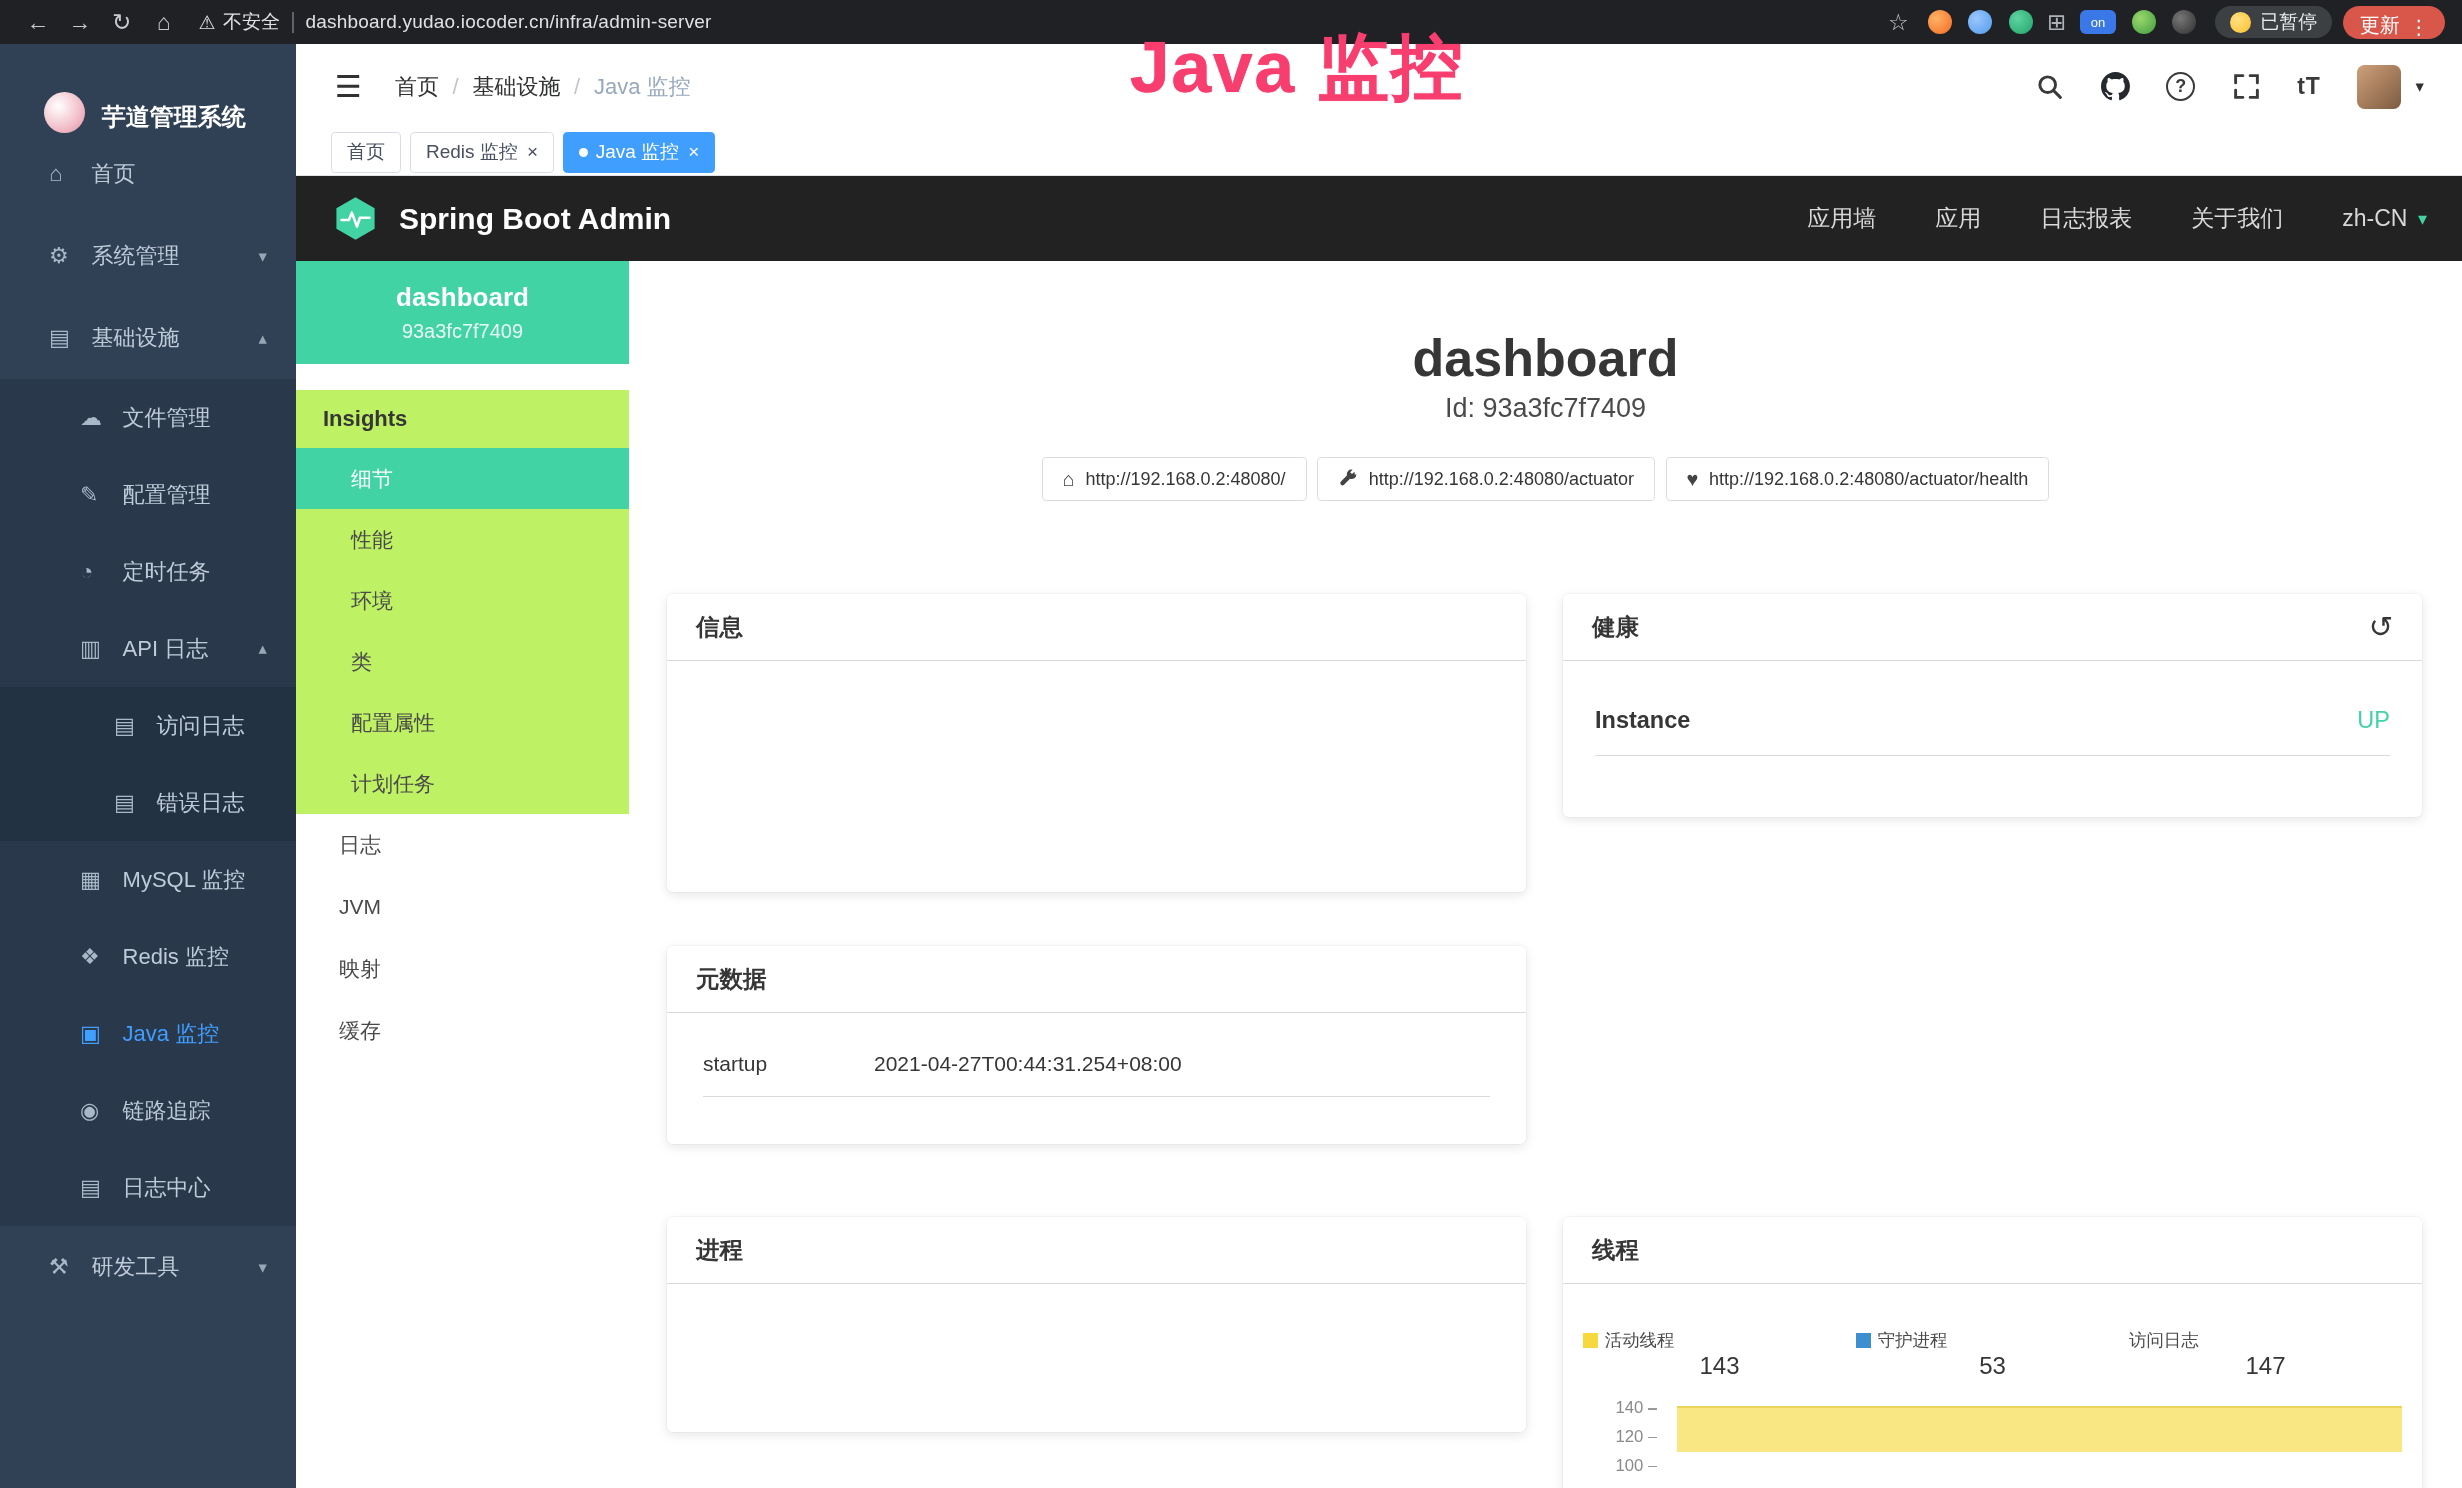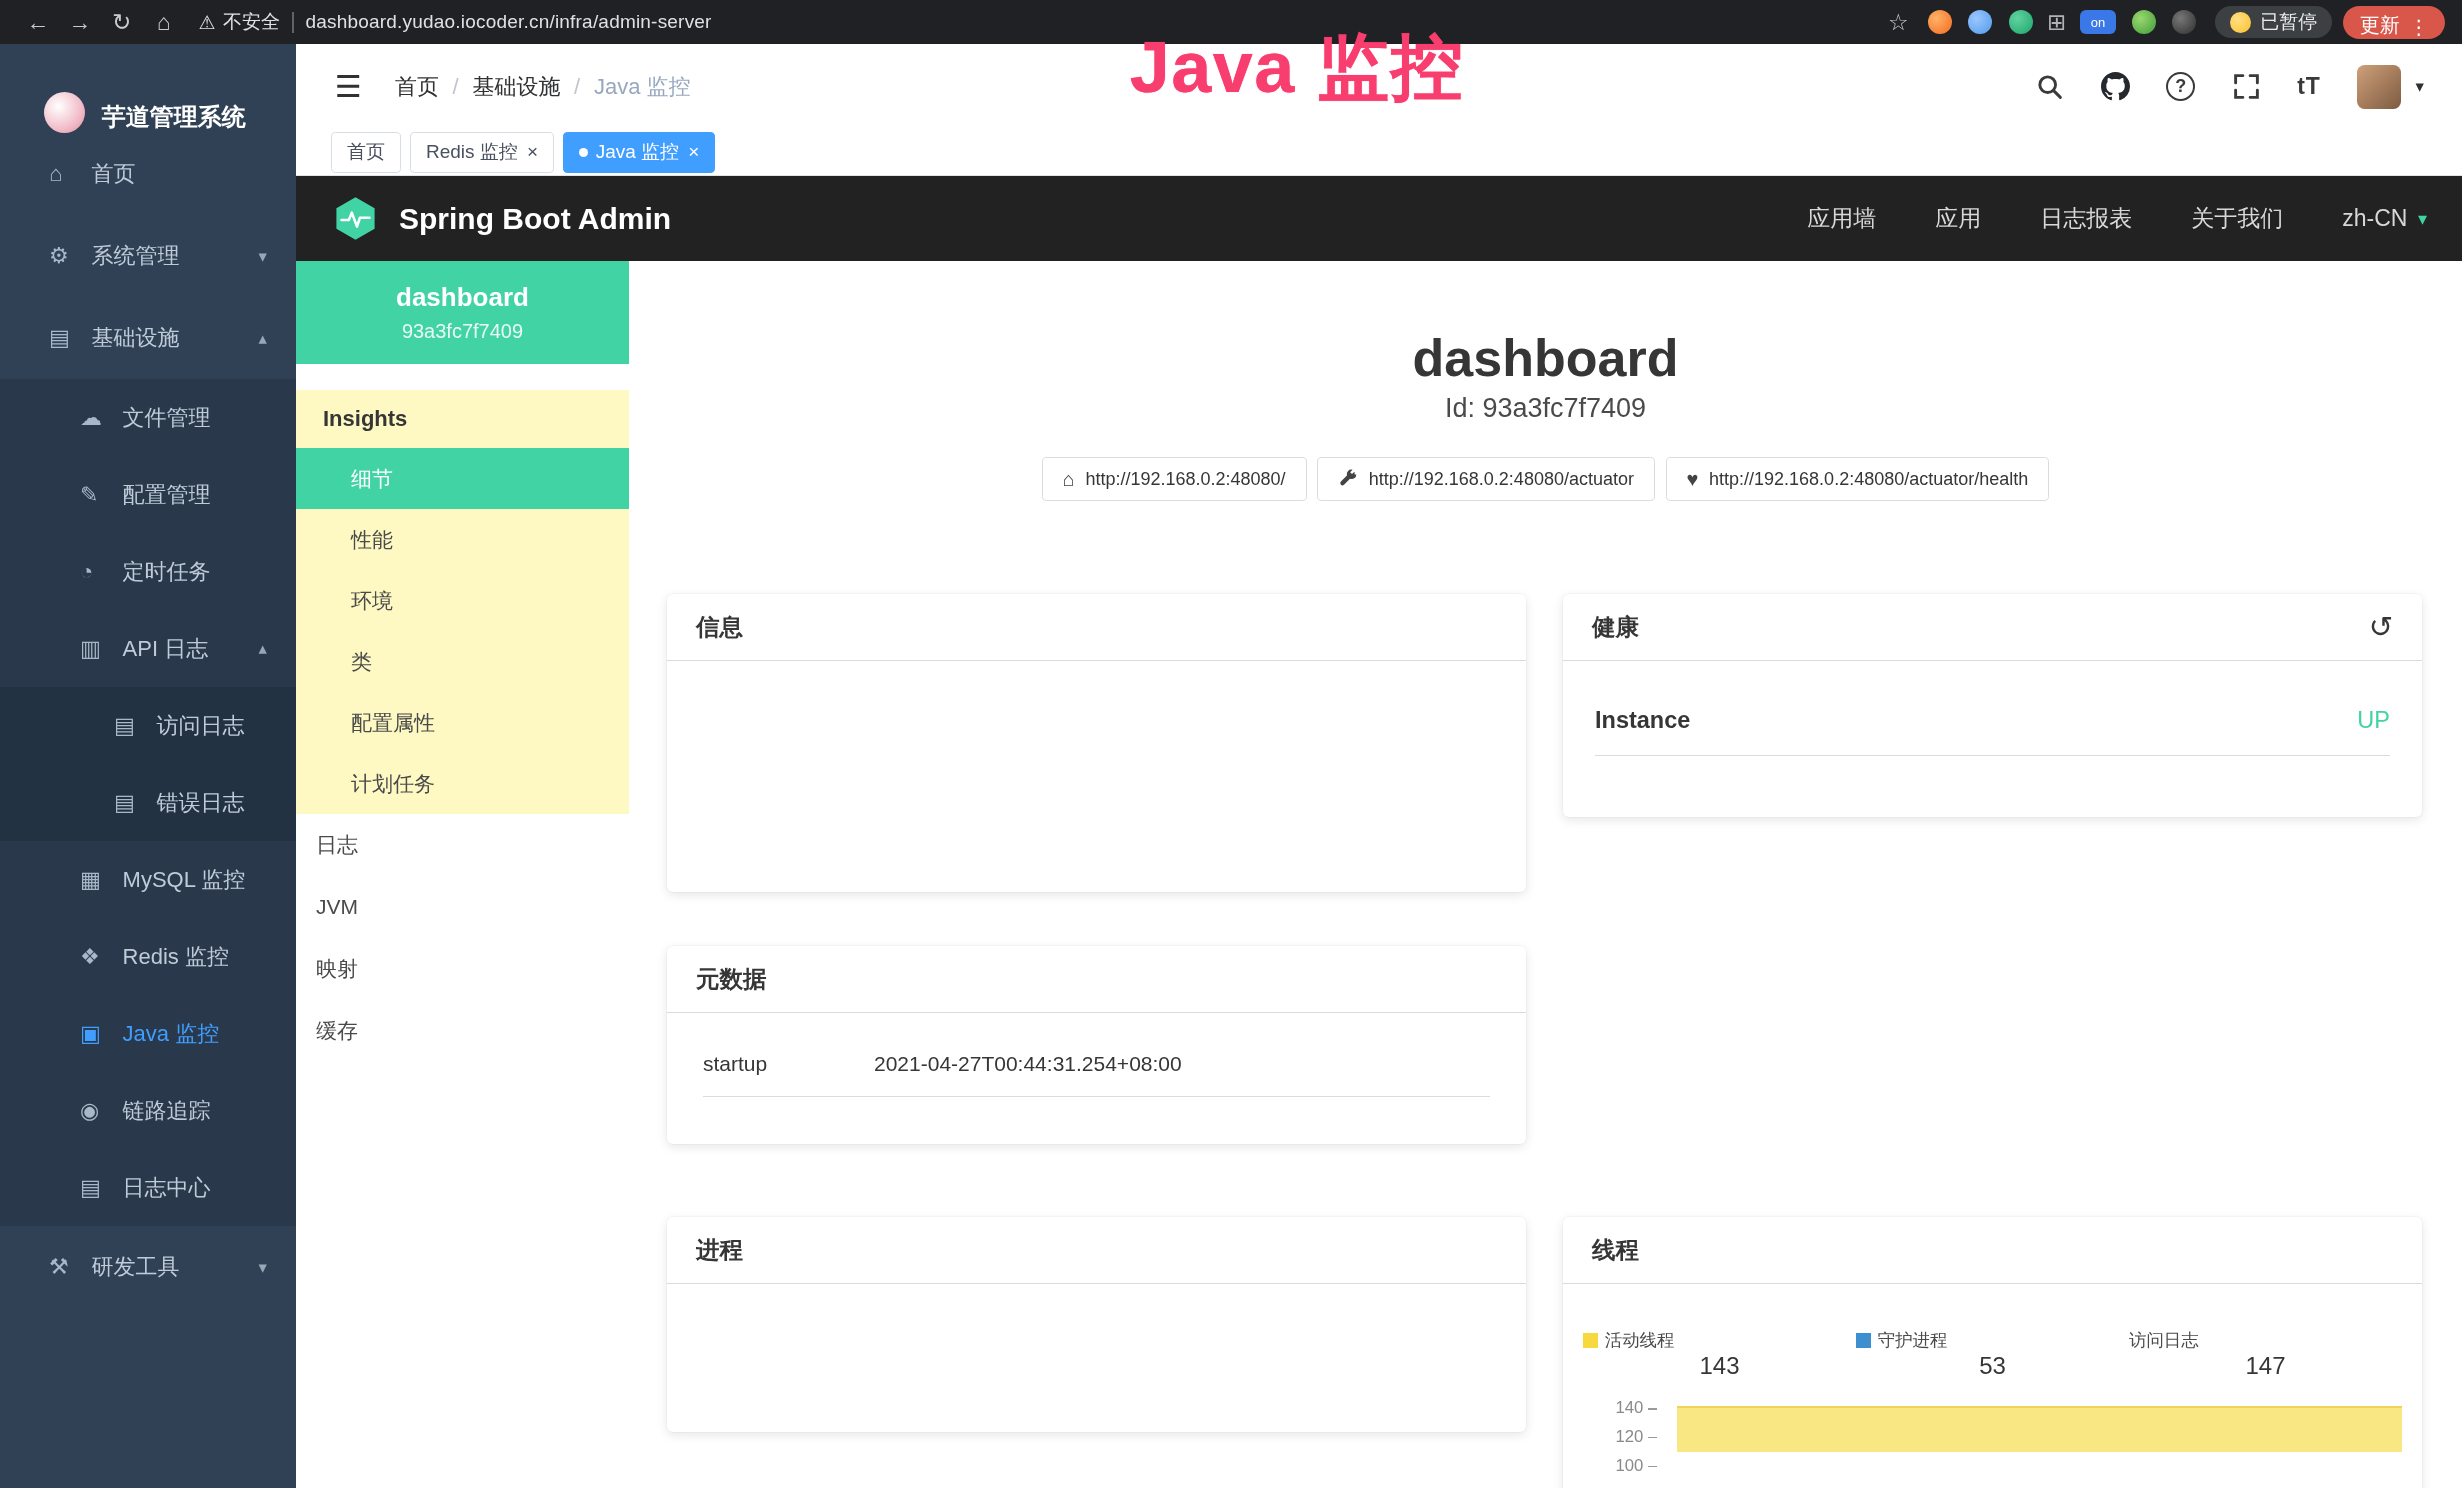--- a/index.html
+++ b/index.html
@@ -70,26 +70,26 @@
   .sba-item{color:#d8d8d8;font-size:23px;margin-left:59px;cursor:pointer}
   .sba-locale{display:flex;align-items:center;gap:10.6px;margin-left:59px;color:#d8d8d8;font-size:23px;cursor:pointer}
   .sba-caret{color:#42d3a5;font-size:18px}
 
   
   .inst-sidebar{position:absolute;left:296px;top:261px;width:334px;height:1228px;background:#fff;border-right:0.8px solid #ececec;z-index:1}
   .inst-head{height:103px;background:#42d3a5;color:#fff;display:flex;flex-direction:column;align-items:center;justify-content:center;gap:7.6px}
   .inst-name{font-size:26px;font-weight:bold}
   .inst-id{font-size:20px;opacity:.88}
   .inst-gap{height:26px;background:#fff}
-  .inst-group{background:#fef9c3}
+  .inst-group{background:#bef264}
   .inst-glabel{height:58px;display:flex;align-items:center;padding-left:27px;font-size:22px;font-weight:bold;color:#363636}
   .inst-item{height:61px;display:flex;align-items:center;font-size:21px;color:#4a4a4a;cursor:pointer}
   .inst-group .inst-item{padding-left:55px}
   .inst-item.active{background:#42d3a5;color:#fff}
-  .inst-item.top{padding-left:20px;height:62px;background:#fff}
+  .inst-item.top{padding-left:43px;height:62px;background:#fff}
 
   
   .main{position:absolute;left:629px;top:261px;width:1833px;height:1228px;background:#fff;z-index:1}
   .m-title{position:absolute;top:67px;left:0;width:100%;text-align:center;font-size:52px;font-weight:bold;color:#363636}
   .m-sub{position:absolute;top:132px;left:0;width:100%;text-align:center;font-size:27px;color:#4a4a4a}
   .m-links{position:absolute;top:196px;left:0;width:100%;display:flex;justify-content:center;gap:10.6px}
   .m-link{height:44px;display:flex;align-items:center;gap:10.6px;padding:0 20px;border:0.8px solid #dbdbdb;border-radius:4.6px;font-size:18px;color:#363636;background:#fff;cursor:pointer}
   .m-link .lk-glyph{font-size:20px;color:#444}
   .m-link svg{width:20px;height:20px}
 

